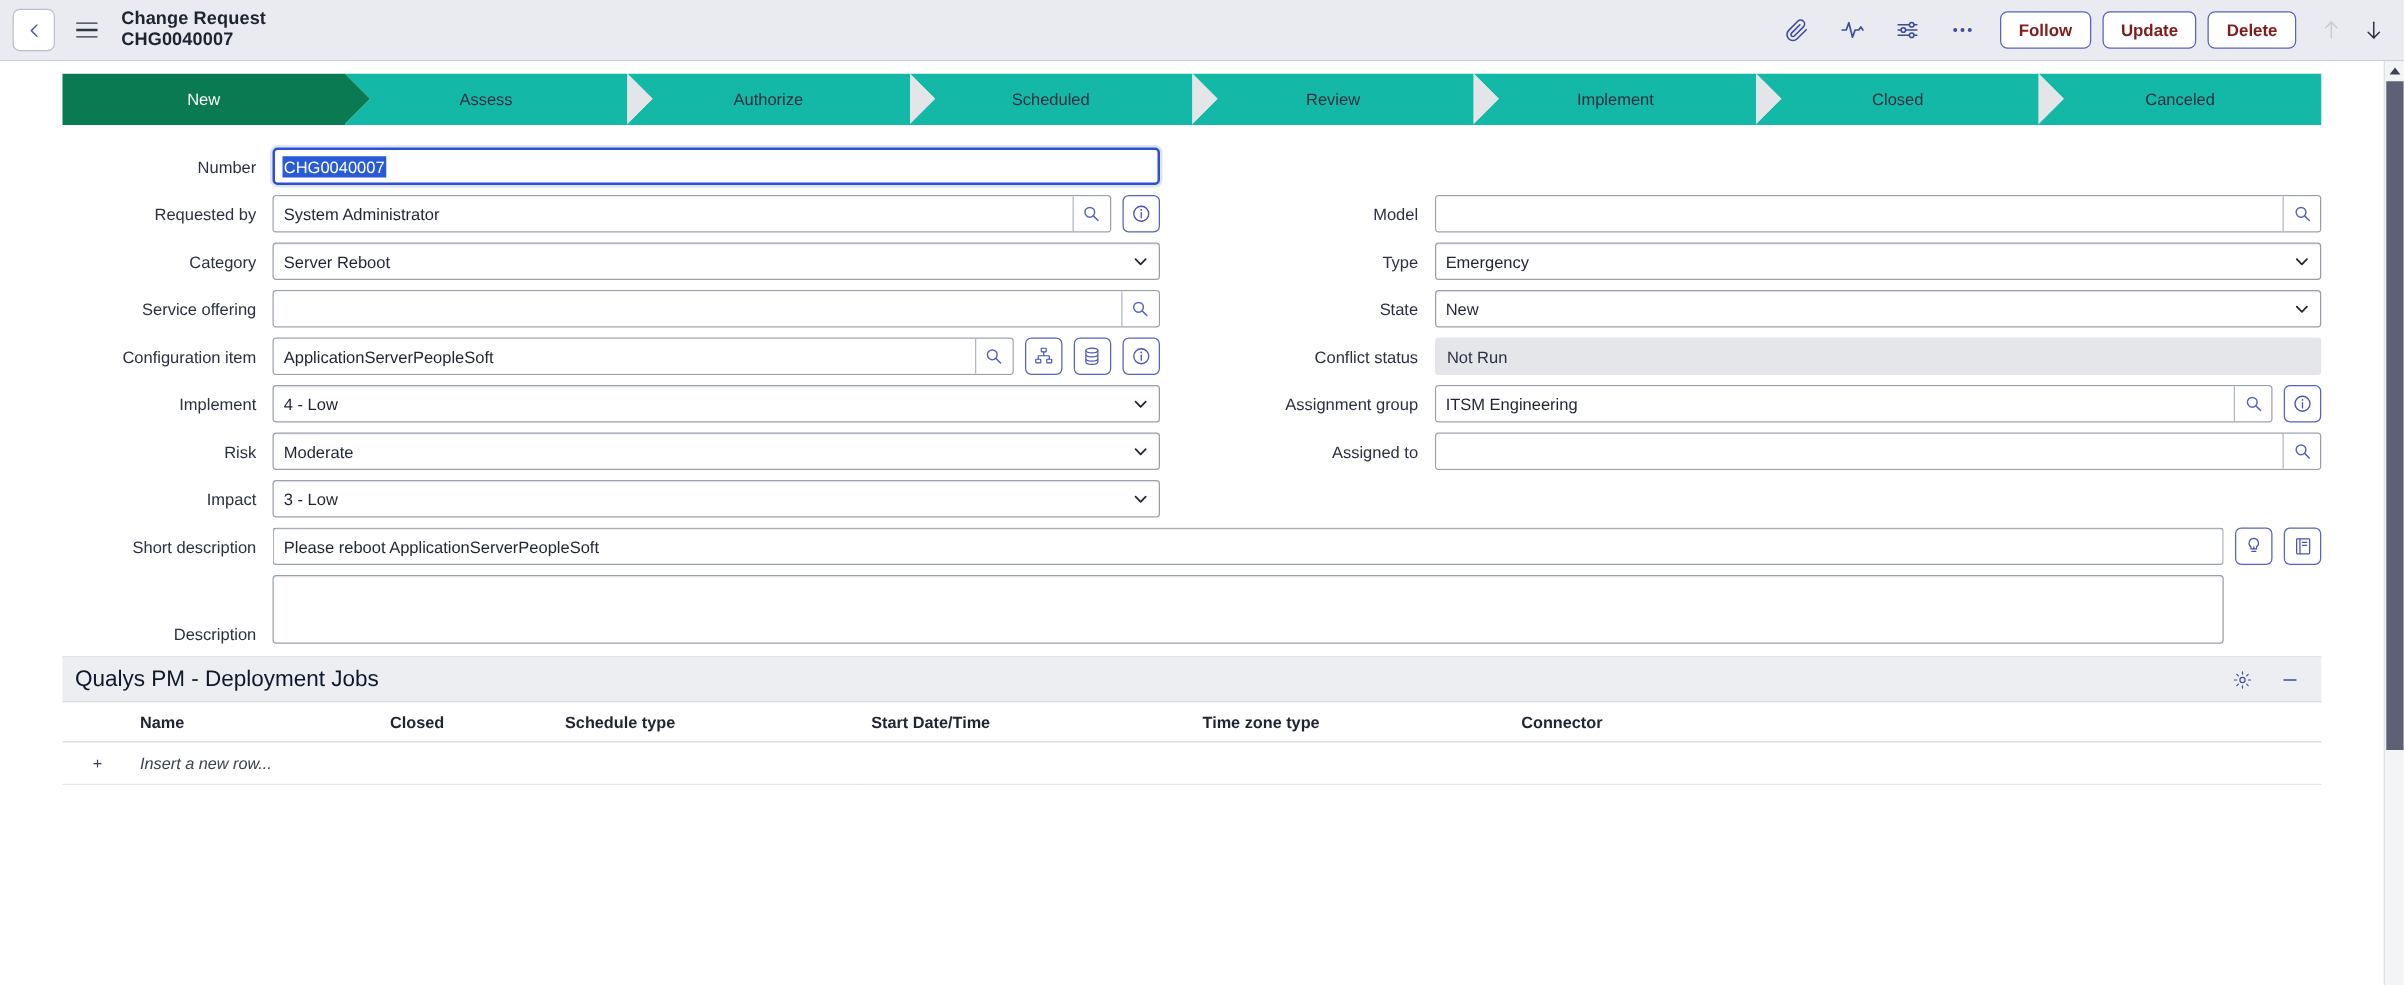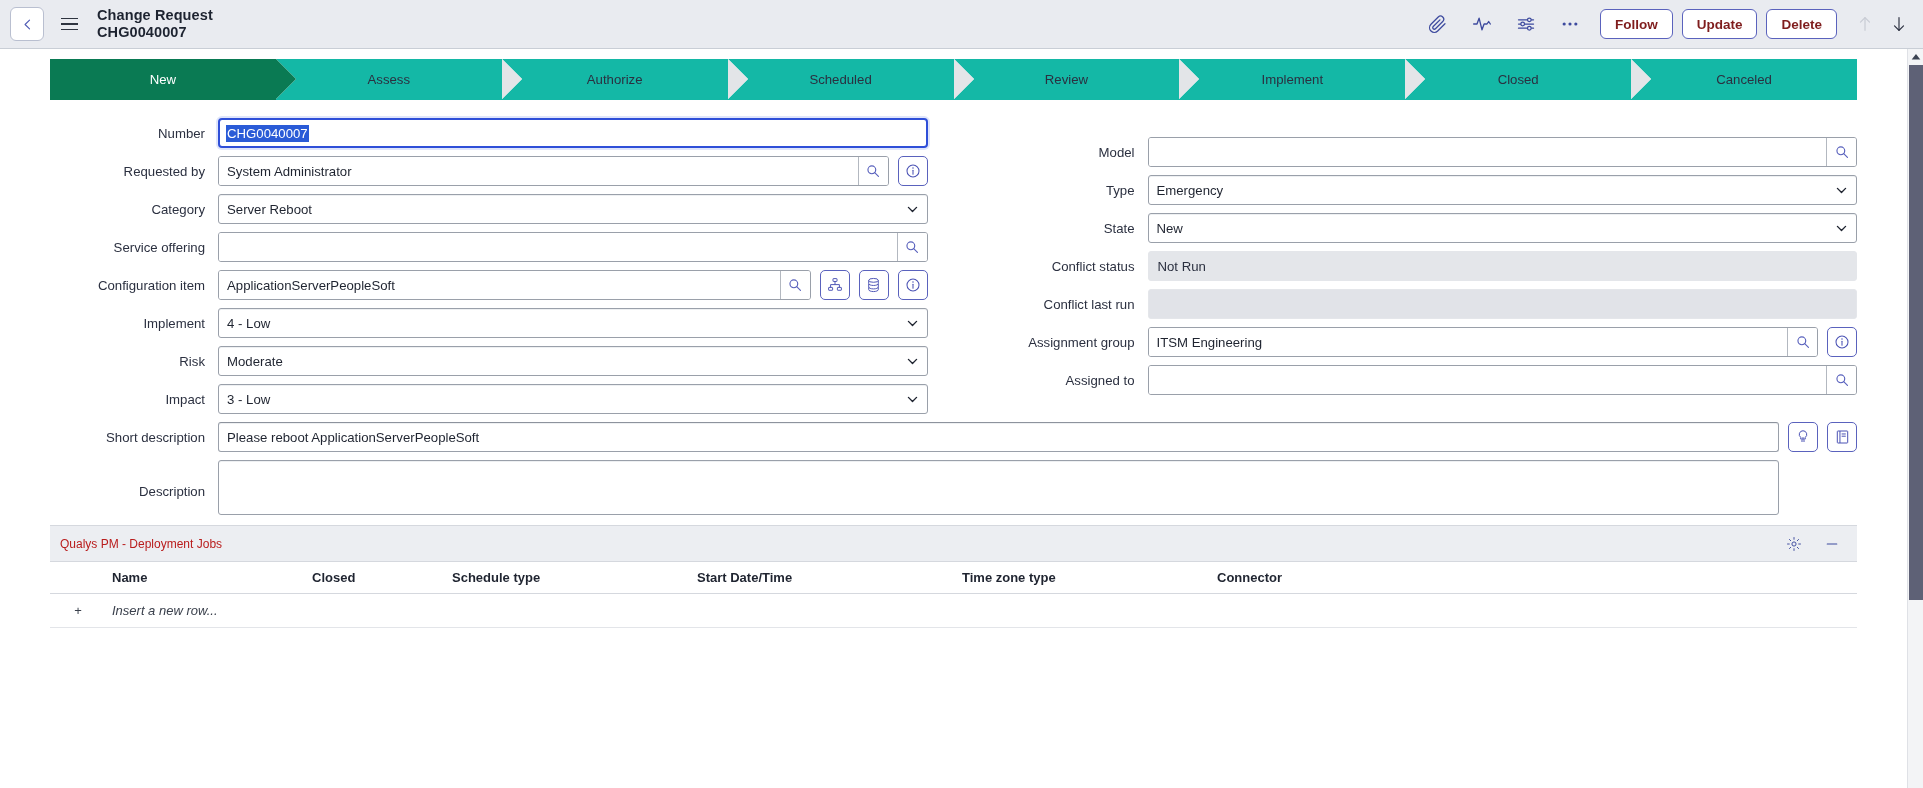--- a/index.html
+++ b/index.html
@@ -264,21 +264,21 @@
     box-shadow: 0 0 0 2px #dfe5fb;
     height: 30px;
   }
   .sel-text { color: #fff; background: #2a5bd7; padding: 1px 1px; }
 
   
   .row.wide { }
   .row.wide .label { width: 168px; }
   .wide-field { flex: 1 1 auto; display: flex; align-items: center; }
 
-  .desc-row { display: flex; align-items: center; margin-bottom: 8px; }
+  .desc-row { display: flex; align-items: flex-end; margin-bottom: 8px; }
   .desc-row .label {
     width: 168px; text-align: right; padding-right: 13px;
     font-size: 13.2px; color: #2b3040; flex: 0 0 auto;
     padding-top: 7px;
   }
   .textarea {
     flex: 1 1 auto;
     height: 55px;
     border: 1px solid #9aa0aa;
     border-radius: 3px;
@@ -296,21 +296,21 @@
     margin: 10px 50px 0 50px;
     border-top: 1px solid #d5d8de;
   }
   .rel-head {
     height: 36px;
     background: #eceef2;
     display: flex; align-items: center;
     padding: 0 14px 0 10px;
     border-bottom: 1px solid #d5d8de;
   }
-  .rel-title { font-size: 12px; color: #b91c1c; }
+  .rel-title { font-size: 18px; color: #0f172a; }
   .rel-head-spacer { flex: 1 1 auto; }
   .rel-icon {
     width: 22px; height: 22px; margin-left: 16px;
     display: flex; align-items: center; justify-content: center;
     color: #3d4a9e; cursor: pointer;
   }
   .rel-table { width: 100%; border-collapse: collapse; }
   .rel-table th {
     text-align: left;
     font-size: 13px;
@@ -669,26 +669,20 @@
             </div>
           </div>
 
           <div class="row">
             <div class="label">Conflict status</div>
             <div class="field">
               <div class="readonly-box">Not Run</div>
             </div>
           </div>
 
-          <div class="row">
-            <div class="label">Conflict last run</div>
-            <div class="field">
-              <div class="readonly-box empty"></div>
-            </div>
-          </div>
 
           <div class="row">
             <div class="label">Assignment group</div>
             <div class="field">
               <div class="ref">
                 <input class="inp" type="text" value="ITSM Engineering" style="">
                 <div class="mag">
                   <svg width="14" height="14" viewBox="0 0 18 18" fill="none" stroke="currentColor" stroke-width="1.5" stroke-linecap="round">
                       <circle cx="7.5" cy="7.5" r="5"></circle>
                       <line x1="11.2" y1="11.2" x2="16" y2="16"></line>

